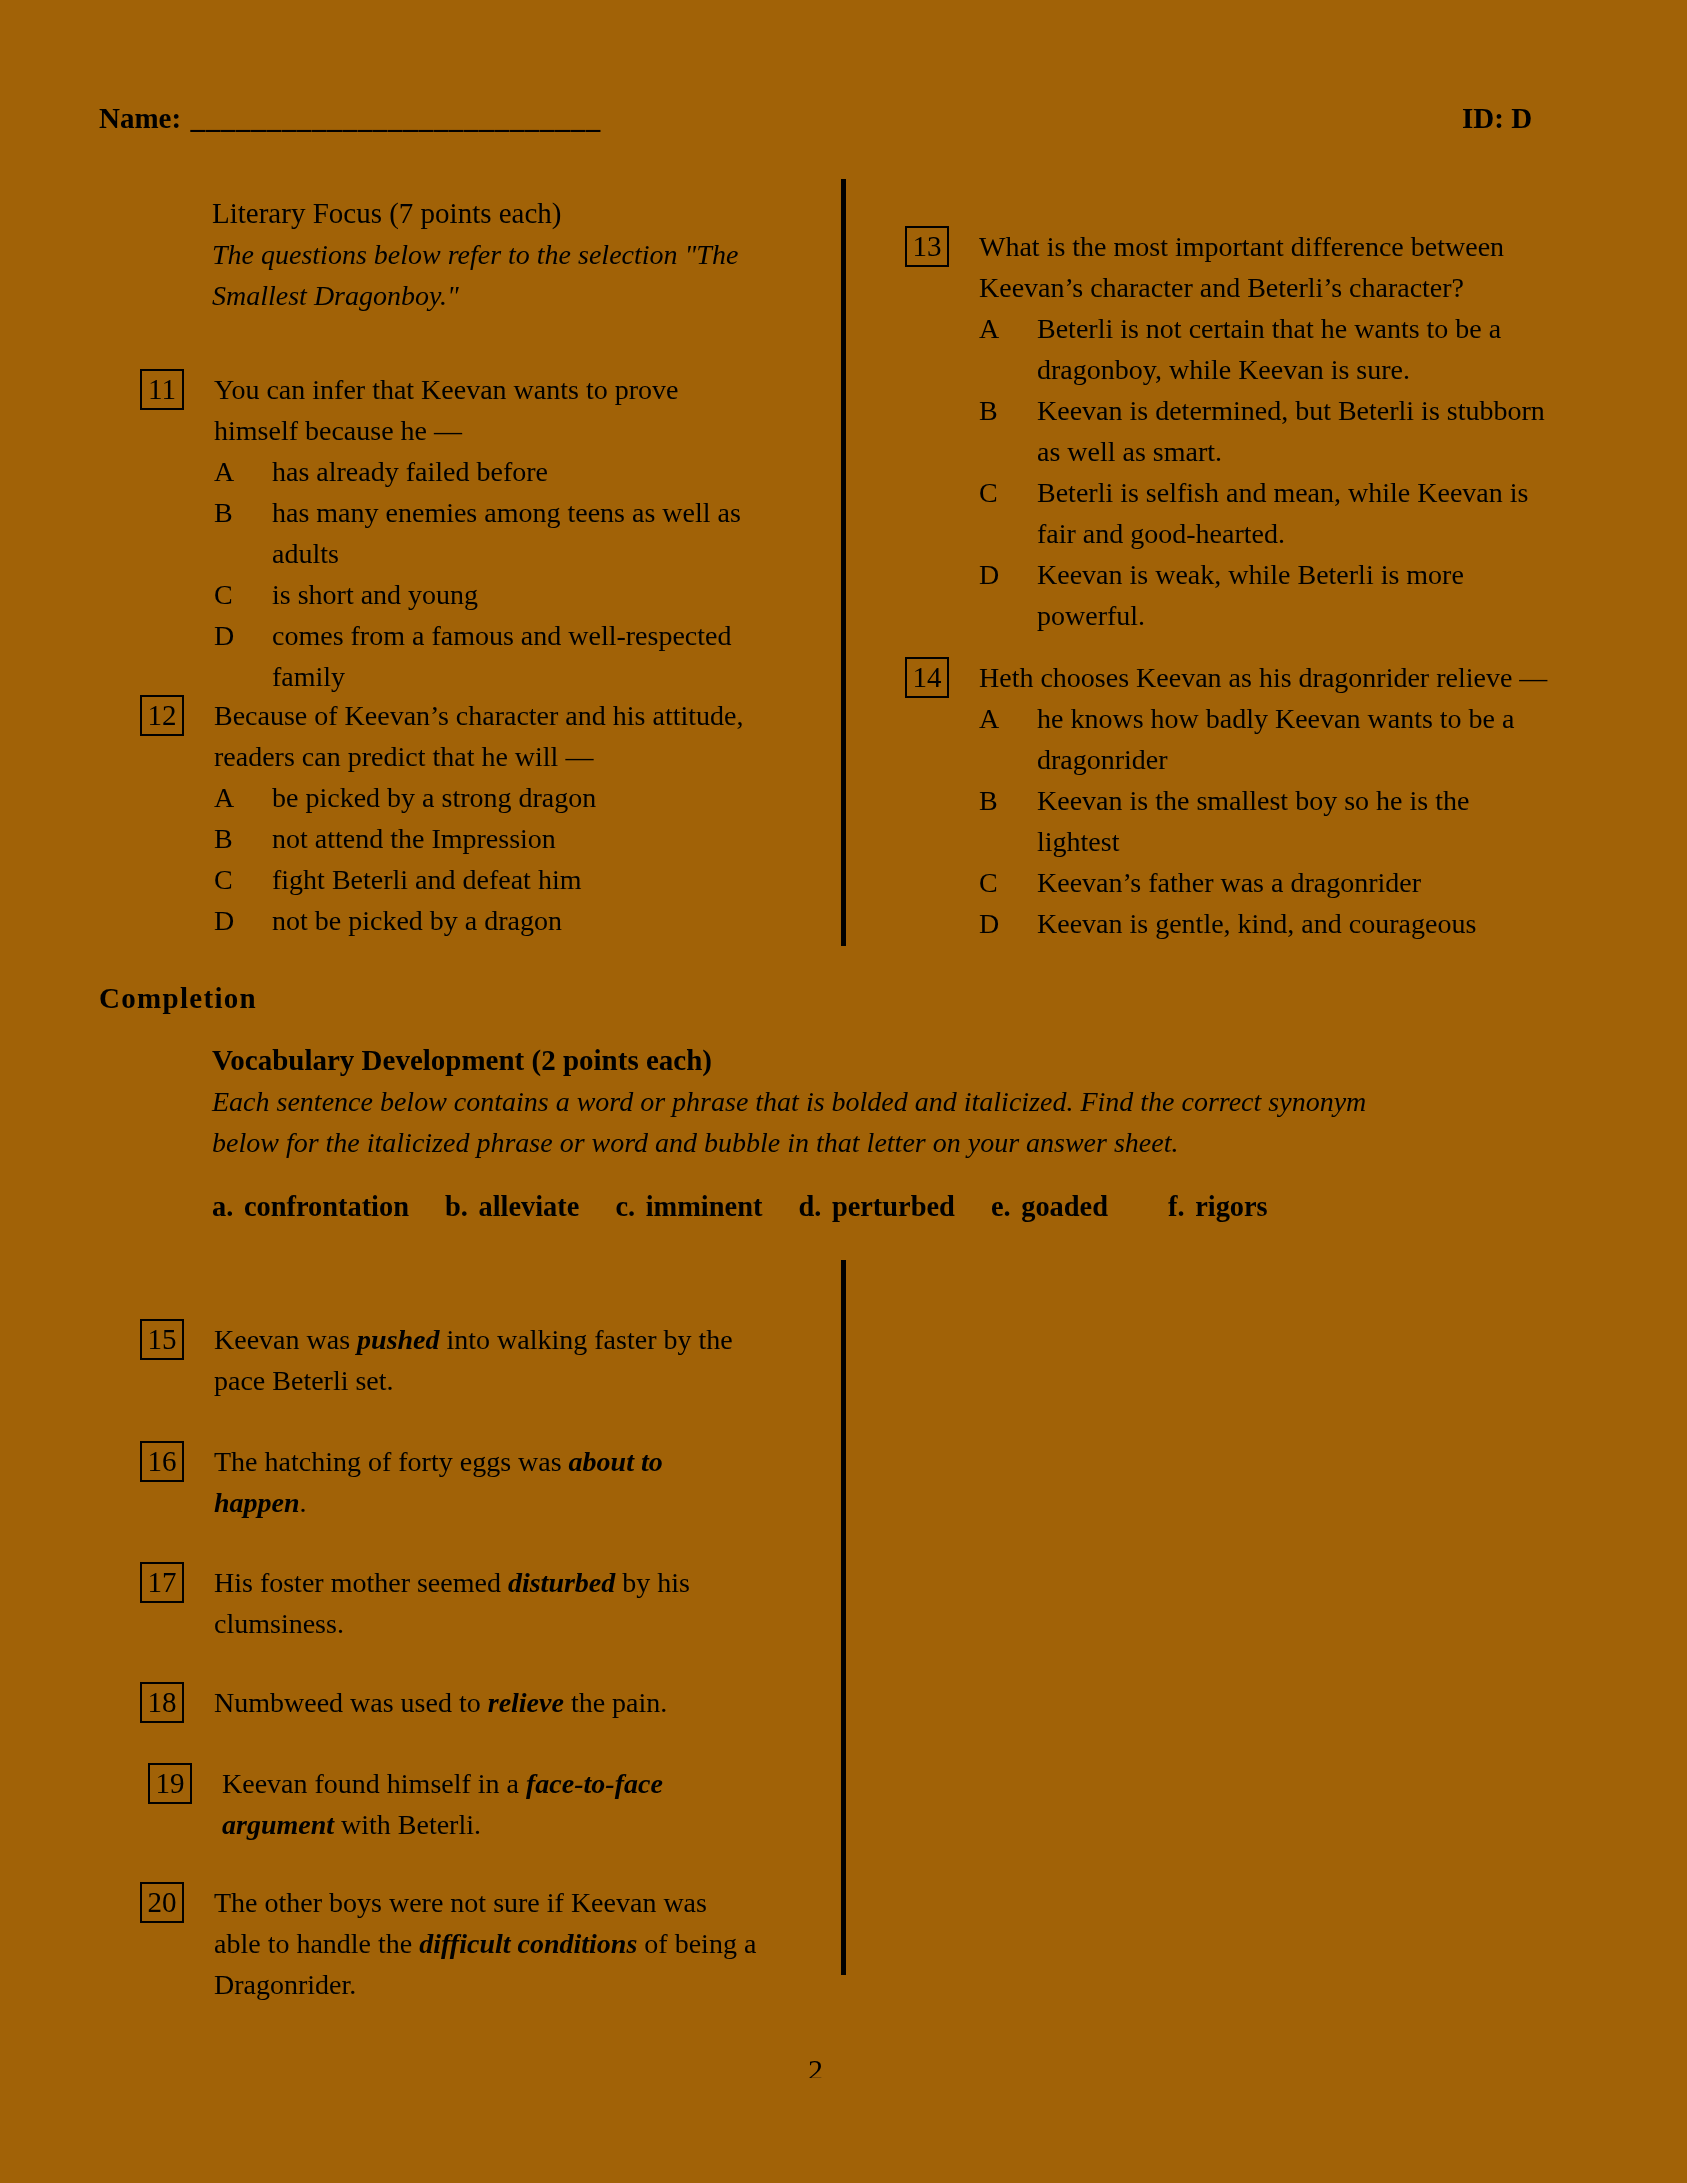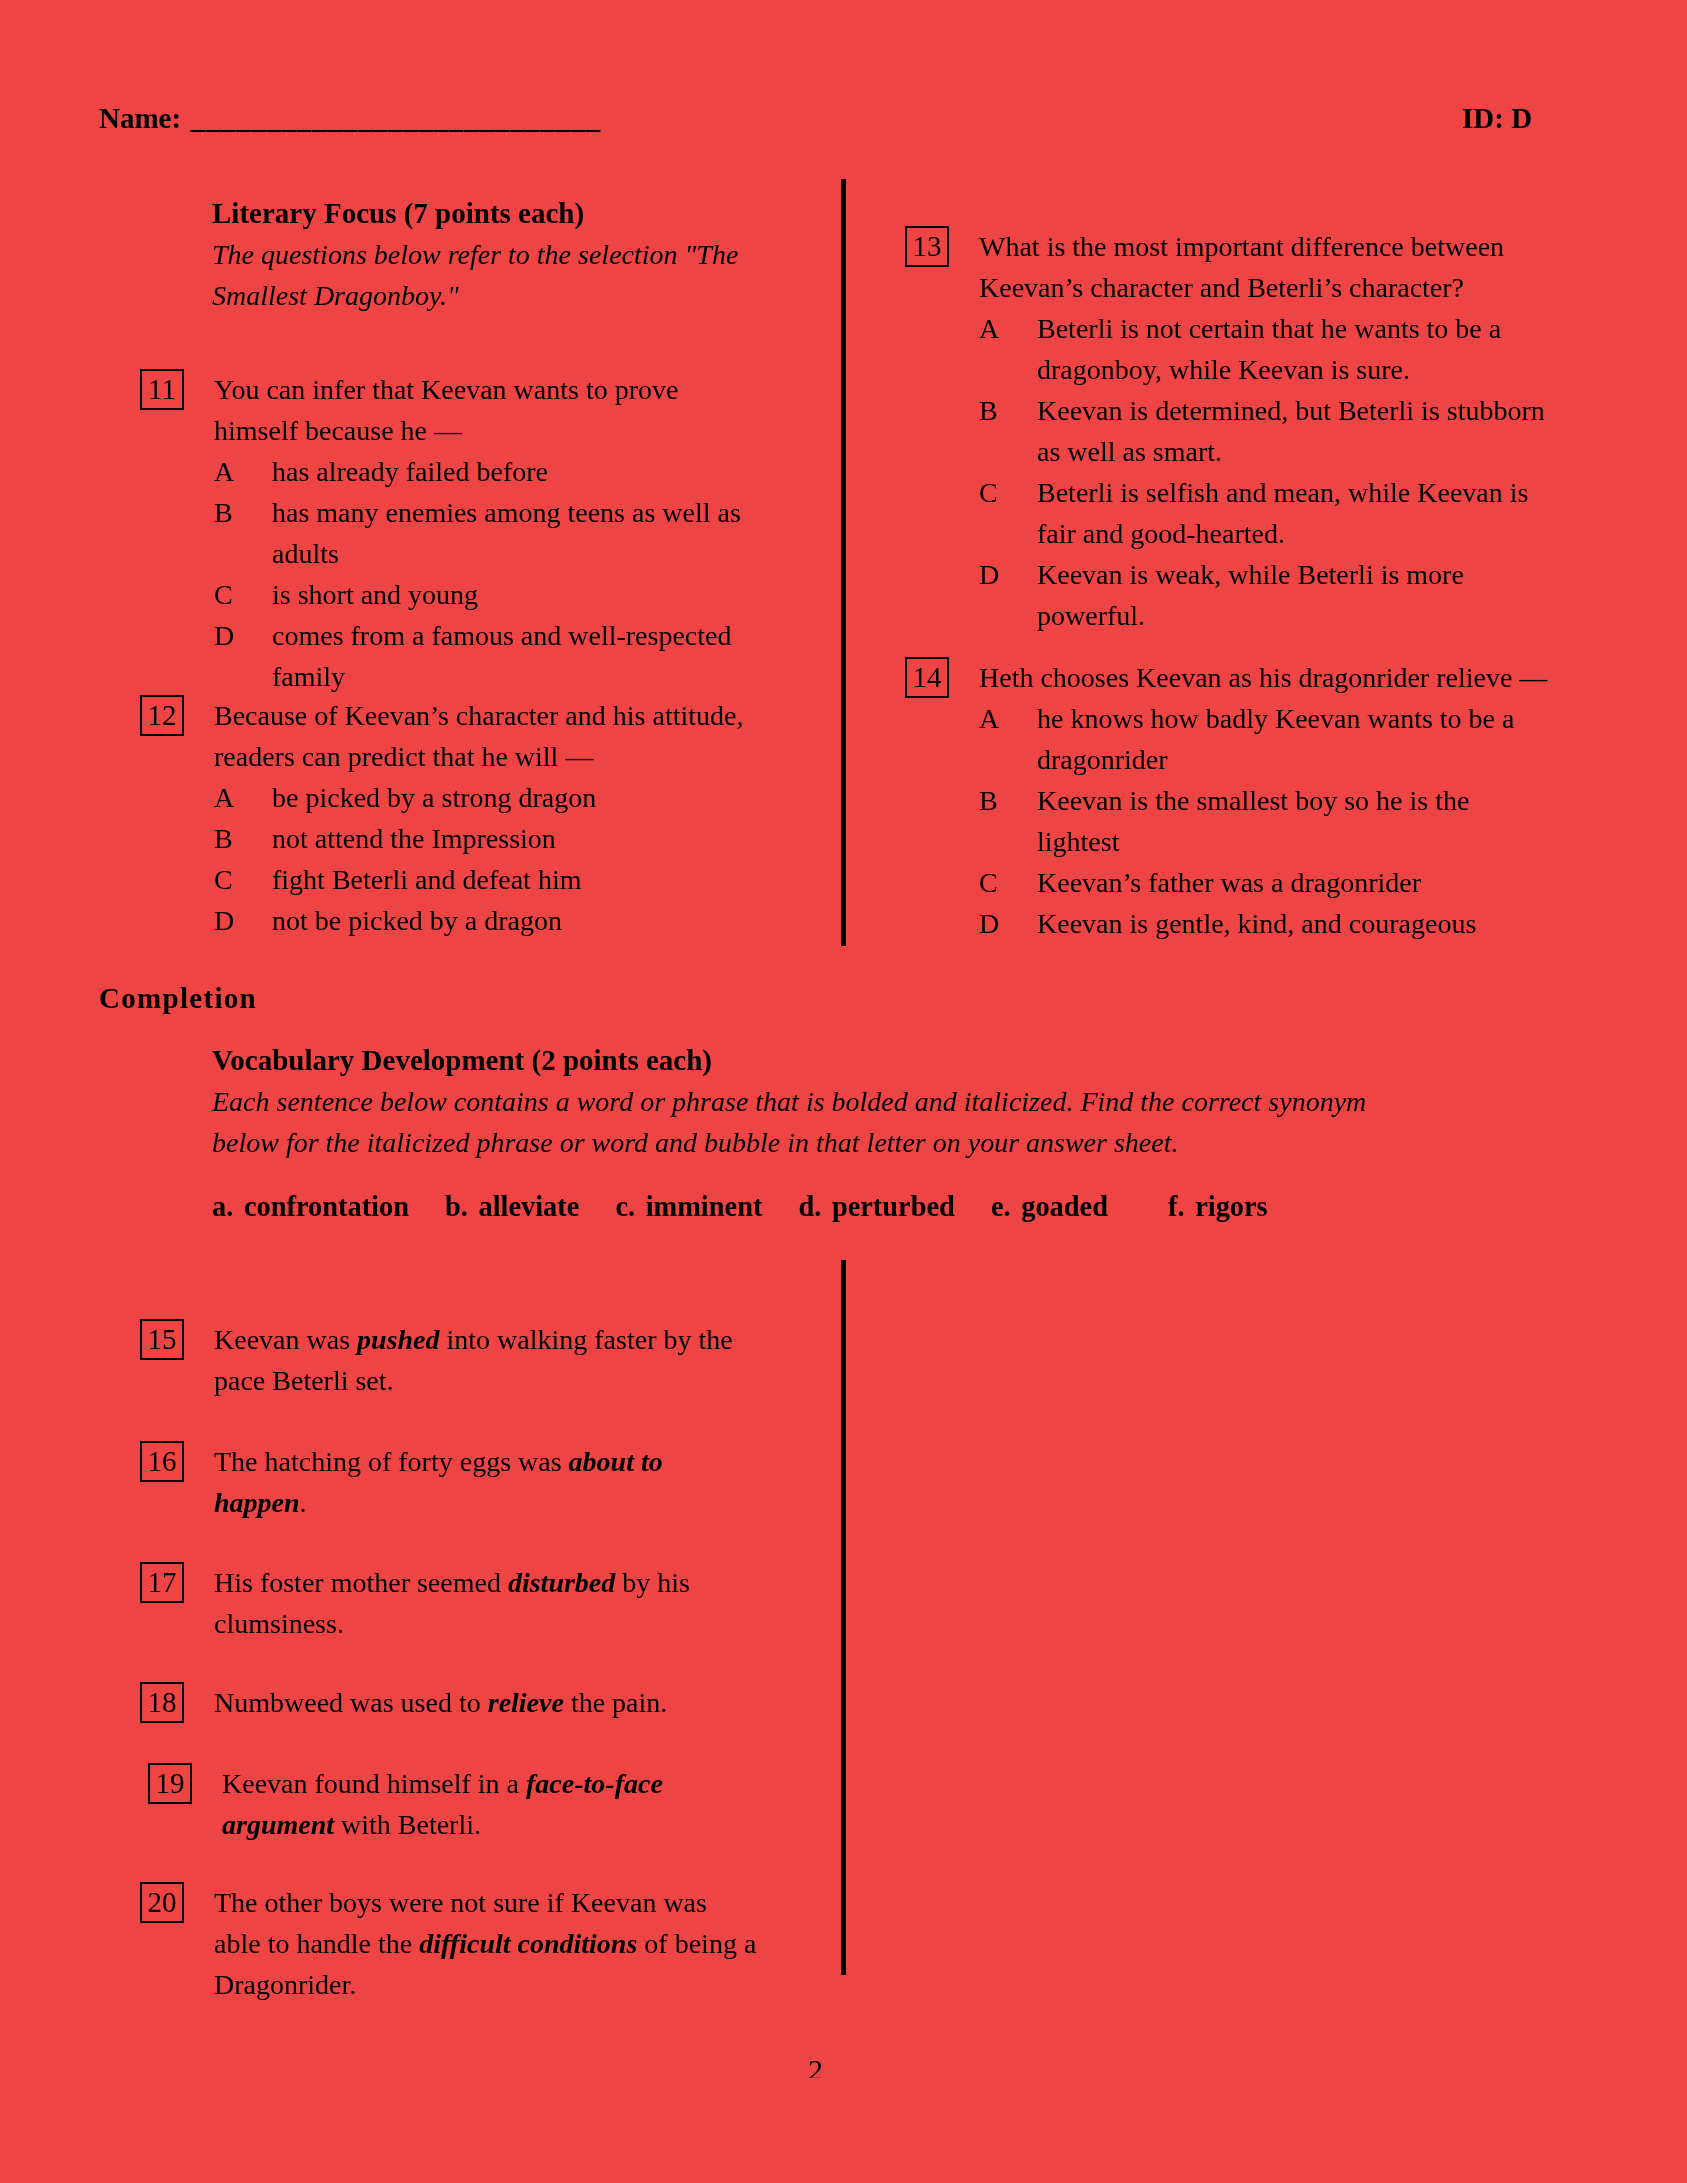--- a/index.html
+++ b/index.html
@@ -1,27 +1,27 @@
 <!DOCTYPE html>
 <html style="font-size:10.6px"><head>
 <meta charset="utf-8">
 <style>
   html,body { margin:0; padding:0; background:#e8e8e8; }
   .page {
     position:relative;
     width:1687px; height:2183px;
-    background:#ef4444;
+    background:#a16207;
     color:#000;
     font-family:"Liberation Serif","DejaVu Serif",serif;
     font-size:28px;
     line-height:41px;
     overflow:hidden;
   }
   .abs { position:absolute; }
-  .bold { font-weight:bold; }
+  .bold { font-weight:normal; }
   .italic { font-style:italic; }
   .bi { font-weight:bold; font-style:italic; }
 
   
   .name-row { left:99px; top:98px; display:flex; align-items:baseline; }
   .name-label { font-weight:bold; font-size:29px; }
   .name-blank { font-weight:bold; font-size:29px; margin-left:9.3px; letter-spacing:0.7px; }
   .id-label { left:1462px; top:98px; font-weight:bold; font-size:29px; }
 
   

